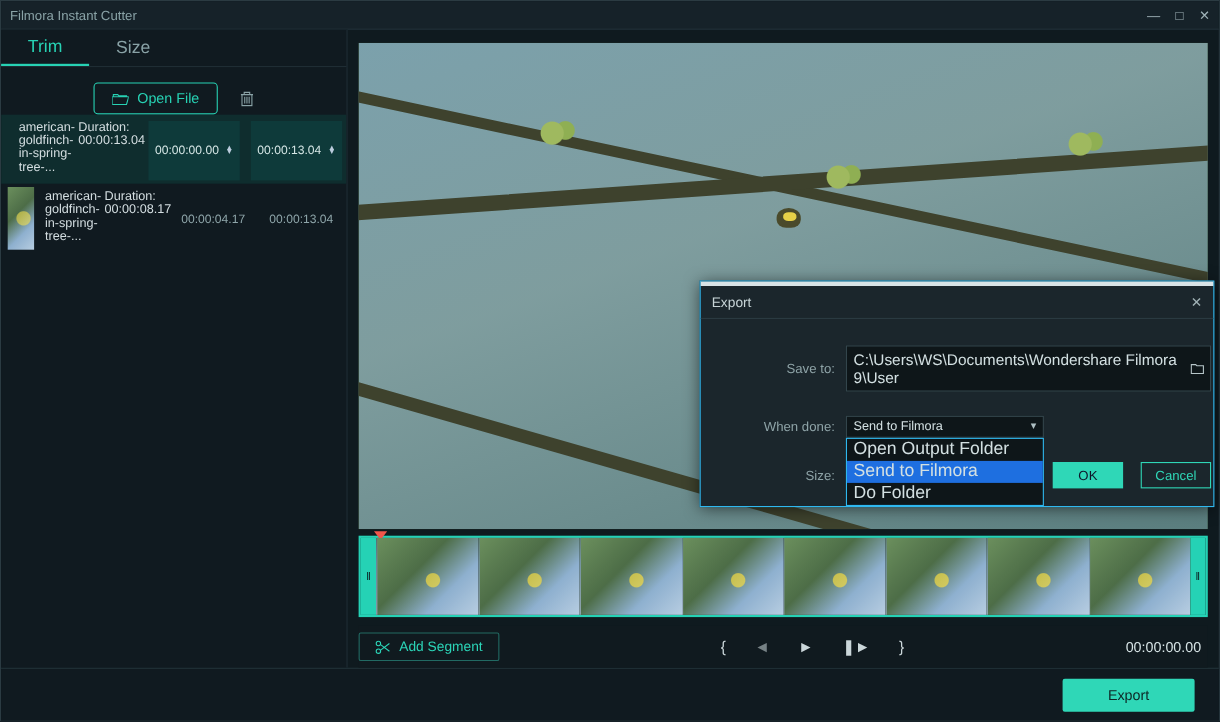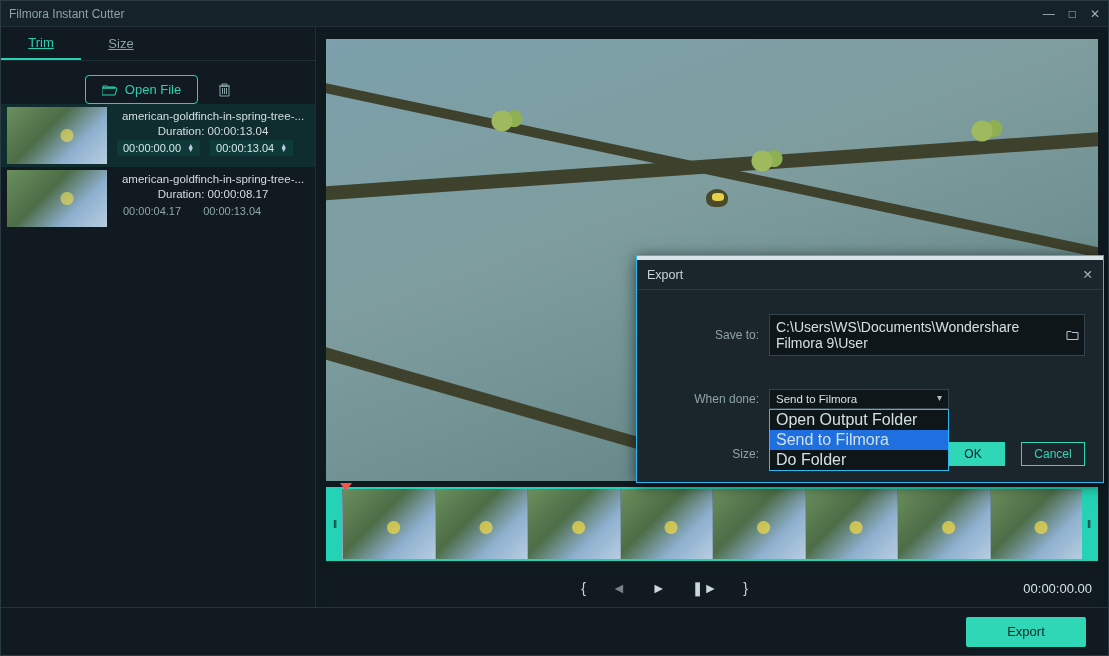--- a/index.html
+++ b/index.html
@@ -9,33 +9,33 @@
 
 .titlebar { height: 26px; display:flex; align-items:center; justify-content:space-between; background:#162229; color:#8aa3a7; font-size:12px; padding:0 8px; border-bottom:1px solid #223038; }
 .titlebar .controls { display:flex; gap:14px; color:#9fb2b7; }
 .titlebar .controls span { cursor:pointer; }
 
 .body { flex:1; display:flex; }
 
 
 .sidebar { width:315px; display:flex; flex-direction:column; background:#101a20; border-right:1px solid #1f2d34; }
 .tabs { display:flex; height:34px; border-bottom:1px solid #1f2d34; }
-.tabs .tab { width:80px; display:flex; align-items:center; justify-content:center; font-size:13px; color:#89a2a6; cursor:pointer;text-decoration:underline; }
+.tabs .tab { width:80px; display:flex; align-items:center; justify-content:center; font-size:16px; color:#89a2a6; cursor:pointer; }
 .tabs .tab.active { color:#27d2b4; border-bottom:2px solid #27d2b4; }
 
 .actions { display:flex; align-items:center; justify-content:center; gap:20px; padding:14px 0 0 0; }
 .open-file-btn { border:1px solid #27d2b4; border-radius:4px; color:#27d2b4; background:transparent; font-size:13px; padding:6px 16px; display:flex; align-items:center; gap:8px; cursor:pointer; }
 .trash { color:#8aa3a7; cursor:pointer; font-size:14px; }
 
 .cliplist { flex:1; overflow:auto; }
 .clip { display:flex; gap:10px; padding:3px 6px; }
 .clip.selected { background:#0f2d2e; }
 .thumb { width:100px; height:57px; background:linear-gradient(135deg,#6b8f5d 0%, #4d6d47 40%, #8eb0cf 70%, #b7cde1 100%); position:relative; }
 .thumb::after { content:""; position:absolute; inset:0; background: radial-gradient(circle at 60% 50%, rgba(255,230,70,0.55) 0 6px, transparent 7px); }
-.clip .meta { flex:1; display:flex; flex-direction:column; gap:3px; font-size:11.5px; color:#d4dee1; padding-top:3px;text-align:center; }
+.clip .meta { flex:1; display:flex; gap:3px; font-size:11.5px; color:#d4dee1; padding-top:3px; }
 .clip .times { display:flex; gap:10px; }
 .timebox { background:#0e3a3a; color:#d6e7e6; padding:2px 6px; font-size:11px; display:flex; align-items:center; gap:6px; }
 .clip:not(.selected) .timebox { background:transparent; color:#8fa6aa; }
 .spin { display:inline-flex; flex-direction:column; line-height:4px; font-size:7px; color:#bcd; }
 
 
 .main { flex:1; display:flex; flex-direction:column; position:relative; }
 
 .preview { flex:1; margin:12px 10px 0 10px; background:#3d5c3a; position:relative; overflow:hidden; }
 .preview .sky { position:absolute; inset:0; background:
@@ -66,21 +66,21 @@
 
 
 .footer { height:48px; border-top:1px solid #22333a; display:flex; align-items:center; justify-content:flex-end; padding:0 22px; background:#101a20; }
 .export-btn { background:#2fd7b7; color:#0d2624; border:none; width:120px; height:30px; font-size:13px; border-radius:2px; cursor:pointer; }
 
 
 .dialog { position:absolute; left:320px; top:228px; width:468px; background:#1b262c; border:1px solid #2fb8ef; box-shadow:0 2px 14px rgba(0,0,0,0.6); z-index:20; }
 .dialog .topstripe { height:4px; background:#d9e3e6; }
 .dialog .head { height:30px; display:flex; align-items:center; justify-content:space-between; padding:0 10px; color:#c7d4d7; font-size:12.5px; border-bottom:1px solid #2a3a41; }
 .dialog .head .x { color:#9fb0b4; cursor:pointer; }
-.dialog .content { padding:24px 18px 16px 18px; display:flex; flex-direction:column; gap:33px; }
+.dialog .content { padding:24px 2px 16px 18px; display:flex; flex-direction:column; gap:22px; }
 .row { display:flex; align-items:center; gap:10px; }
 .row .label { width:104px; text-align:right; color:#8ea3a7; font-size:12px; }
 .save-input { flex:1; background:#0e1619; border:1px solid #33454c; color:#d3e0e2; font-size:14px; padding:4px 26px 4px 6px; position:relative; }
 .folder-icn { position:absolute; right:6px; top:50%; transform:translateY(-50%); color:#b7c6c9; font-size:11px; cursor:pointer; }
 .select-wrap { position:relative; flex:0 0 180px; }
 .select-box { width:180px; background:#0e1619; border:1px solid #33454c; color:#d3e0e2; font-size:11.5px; padding:3px 20px 3px 6px; cursor:pointer; position:relative; }
 .select-box::after { content:"▾"; position:absolute; right:6px; top:2px; color:#aebfc3; font-size:10px; }
 .dropdown { position:absolute; left:0; top:20px; width:180px; background:#0e1619; border:1px solid #2fb8ef; z-index:5; }
 .dropdown .opt { color:#d3e0e2; font-size:16px; padding:1px 6px; cursor:pointer; }
 .dropdown .opt.sel { background:#1e6fe0; }
@@ -188,20 +188,30 @@
           <div class="frame"></div>
           <div class="frame"></div>
           <div class="frame"></div>
           <div class="frame"></div>
           <div class="frame"></div>
         </div>
         <div class="handle">‖</div>
       </div>
 
       <div class="transport">
+        <button class="add-seg">
+          <span>
+            <svg width="14" height="13" viewBox="0 0 14 13">
+                <circle cx="3" cy="3" r="2" fill="none" stroke="#2bd4b7"></circle>
+                <circle cx="3" cy="10" r="2" fill="none" stroke="#2bd4b7"></circle>
+                <path d="M5 4l8 6 M5 9l8-6" stroke="#2bd4b7" fill="none"></path>
+              </svg>
+          </span>
+          <span>Add Segment</span>
+        </button>
         <div class="controls-row">
           <span>{</span>
           <span style="opacity:.55">◄</span>
           <span>►</span>
           <span>❚►</span>
           <span>}</span>
         </div>
         <span class="timecode">00:00:00.00</span>
       </div>
 

